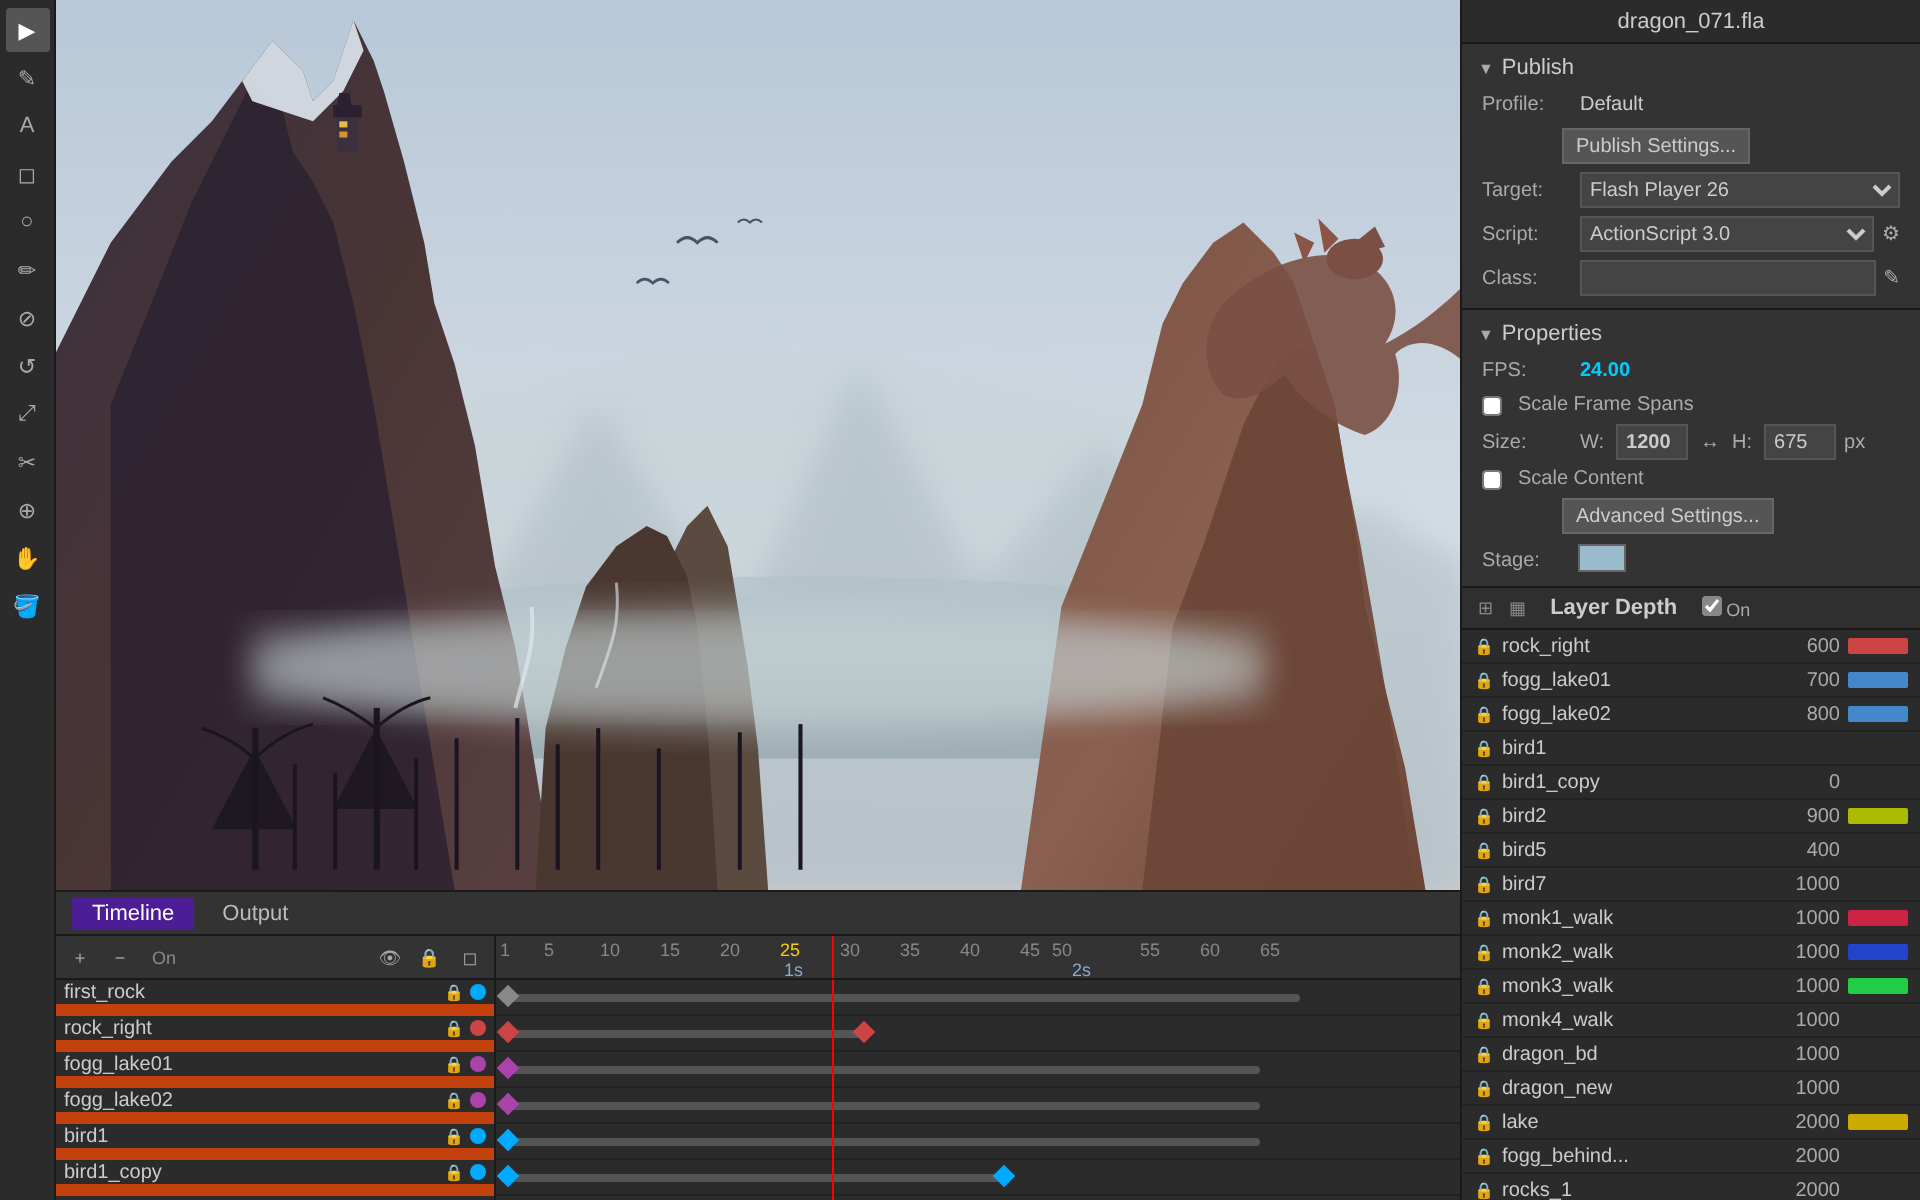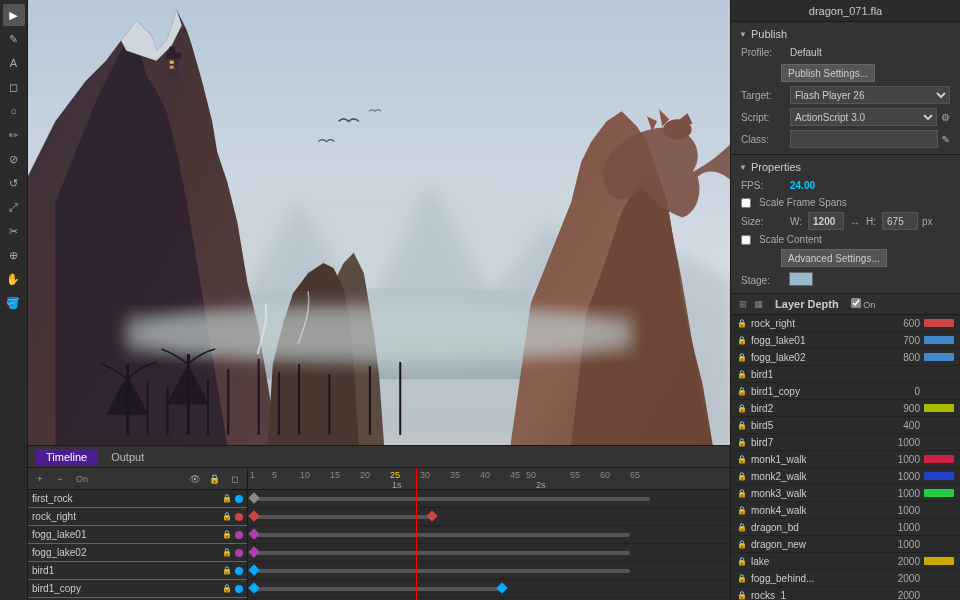--- a/index.html
+++ b/index.html
@@ -107,21 +107,21 @@
       align-items: center;
       justify-content: center;
       font-size: 9px;
       color: #aaa;
     }
     .layer-row {
       display: flex;
       align-items: center;
       height: 18px;
       padding: 0 4px;
-      border-bottom: 1px solid #c2410c;
+      border-bottom: 6px solid #c2410c;
       cursor: pointer;
     }
     .layer-name {
       flex: 1;
       font-size: 10px;
       color: #ccc;
       overflow: hidden;
       text-overflow: ellipsis;
       white-space: nowrap;
     }

